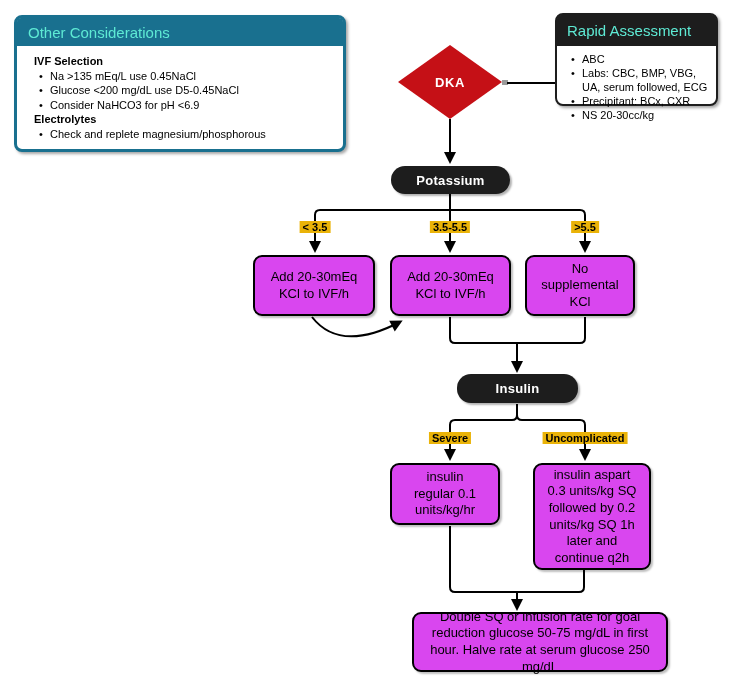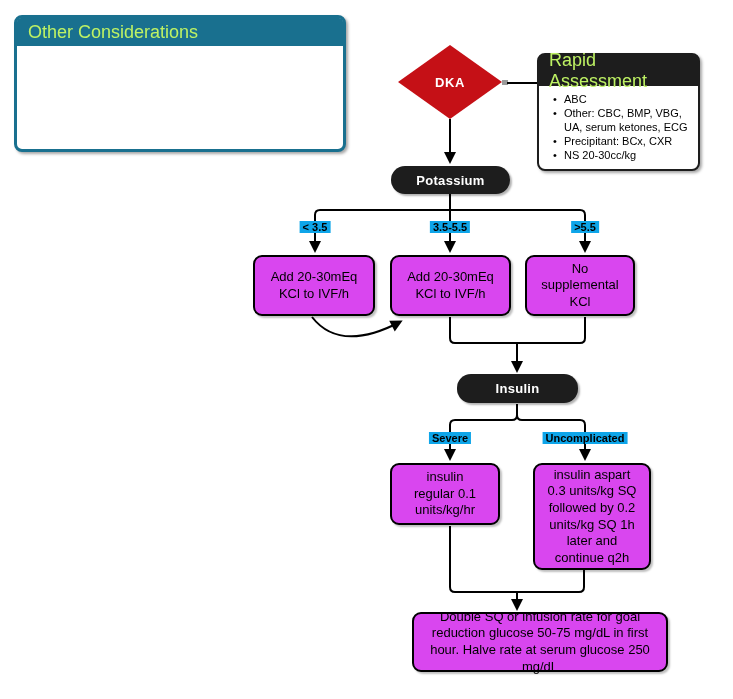--- a/index.html
+++ b/index.html
@@ -24,36 +24,36 @@
   .node.wide{padding:4px 10px;}
   .node.med{padding:4px 8px;margin-left:8px;}
   .black-node{
     position:absolute;z-index:2;background:var(--color-node);color:#fff;
     border-radius:14px;display:flex;align-items:center;justify-content:center;
     font-size:13px;font-weight:bold;letter-spacing:.3px;
     box-shadow:2px 2px 2px rgba(0,0,0,0.3);
   }
   .cond-label{
     position:absolute;z-index:3;transform:translate(-50%,-50%);
-    font-size:11px;font-weight:bold;background:#0ea5e9;padding:0 3px;white-space:nowrap;
+    font-size:11px;font-weight:bold;background:#eab308;padding:0 3px;white-space:nowrap;
   }
   .dka-label{
     position:absolute;z-index:3;left:450px;top:82px;transform:translate(-50%,-50%);
     color:#fff;font-size:13px;font-weight:bold;letter-spacing:.6px;
   }
 
   
   .info-box{
     position:absolute;z-index:2;background:#fff;border-radius:8px;
     box-shadow:2px 2px 3px rgba(0,0,0,0.35);
   }
   .info-box.oc{left:14px;top:15px;width:332px;height:137px;border:3px solid var(--color-teal);}
-  .info-box.ra{left:537px;top:13px;width:163px;height:118px;border:2px solid var(--color-node);margin-top:40px;}
+  .info-box.ra{left:555px;top:13px;width:163px;height:93px;border:2px solid var(--color-node);}
   .info-header{
-    color:#bef264;font-size:18px;display:flex;align-items:center;
+    color:#5eead4;font-size:15px;display:flex;align-items:center;
     border-radius:4px 4px 0 0;
   }
   .oc .info-header{background:var(--color-teal);height:28px;padding:0 11px;}
   .ra .info-header{background:var(--color-node);height:31px;padding:0 10px;}
   .info-body{font-size:11px;line-height:14.5px;}
   .oc .info-body{padding:8px 8px 6px 17px;}
   .ra .info-body{padding:6px 6px 6px 9px;line-height:14px;}
   .sec-heading{font-weight:bold;}
   ul.blist{margin:0;padding:0 0 0 5px;list-style:none;}
   ul.blist li{position:relative;padding-left:11px;}
@@ -92,28 +92,40 @@
       <path d="M517 404 V415 Q517 420 522 420 H580 Q585 420 585 425 V458" marker-end="url(#ah)"></path>
 
       <path d="M450 526 V587 Q450 592 455 592 H517"></path>
       <path d="M584 570 V587 Q584 592 579 592 H517"></path>
       <path d="M517 592 V608" marker-end="url(#ah)"></path>
     </g>
   </svg>
 
   <div class="info-box oc">
     <div class="info-header">Other Considerations</div>
+    <div class="info-body">
+      <div class="sec-heading">IVF Selection</div>
+      <ul class="blist">
+        <li>Na &gt;135 mEq/L use 0.45NaCl</li>
+        <li>Glucose &lt;200 mg/dL use D5-0.45NaCl</li>
+        <li>Consider NaHCO3 for pH &lt;6.9</li>
+      </ul>
+      <div class="sec-heading">Electrolytes</div>
+      <ul class="blist">
+        <li>Check and replete magnesium/phosphorous</li>
+      </ul>
+    </div>
   </div>
 
   <div class="info-box ra">
     <div class="info-header">Rapid Assessment</div>
     <div class="info-body">
       <ul class="blist">
         <li>ABC</li>
-        <li>Other: CBC, BMP, VBG, UA, serum ketones, ECG</li>
+        <li>Labs: CBC, BMP, VBG, UA, serum followed, ECG</li>
         <li>Precipitant: BCx, CXR</li>
         <li>NS 20-30cc/kg</li>
       </ul>
     </div>
   </div>
 
   <div class="dka-label">DKA</div>
 
   <div class="black-node" style="left:391px;top:166px;width:119px;height:28px;">Potassium</div>
 

